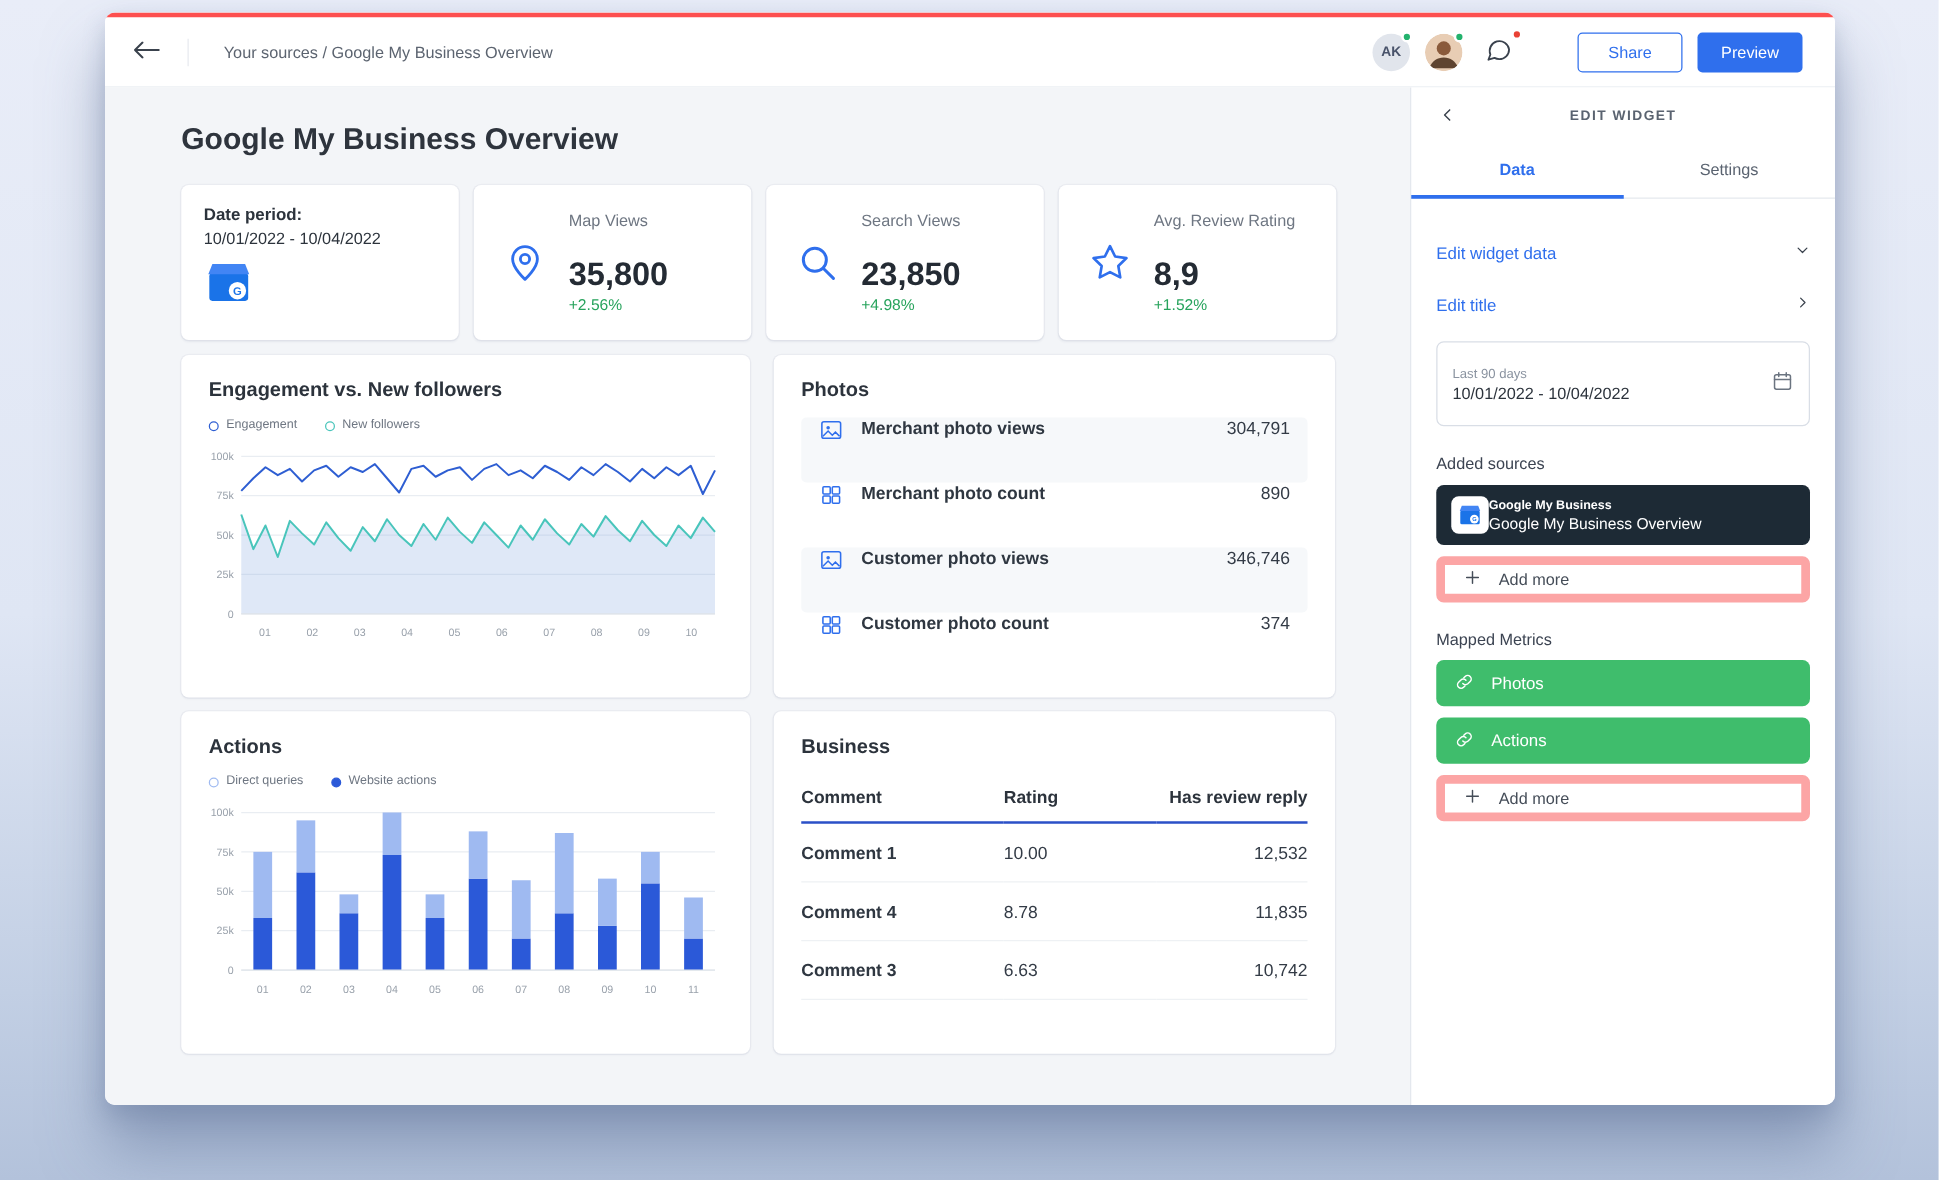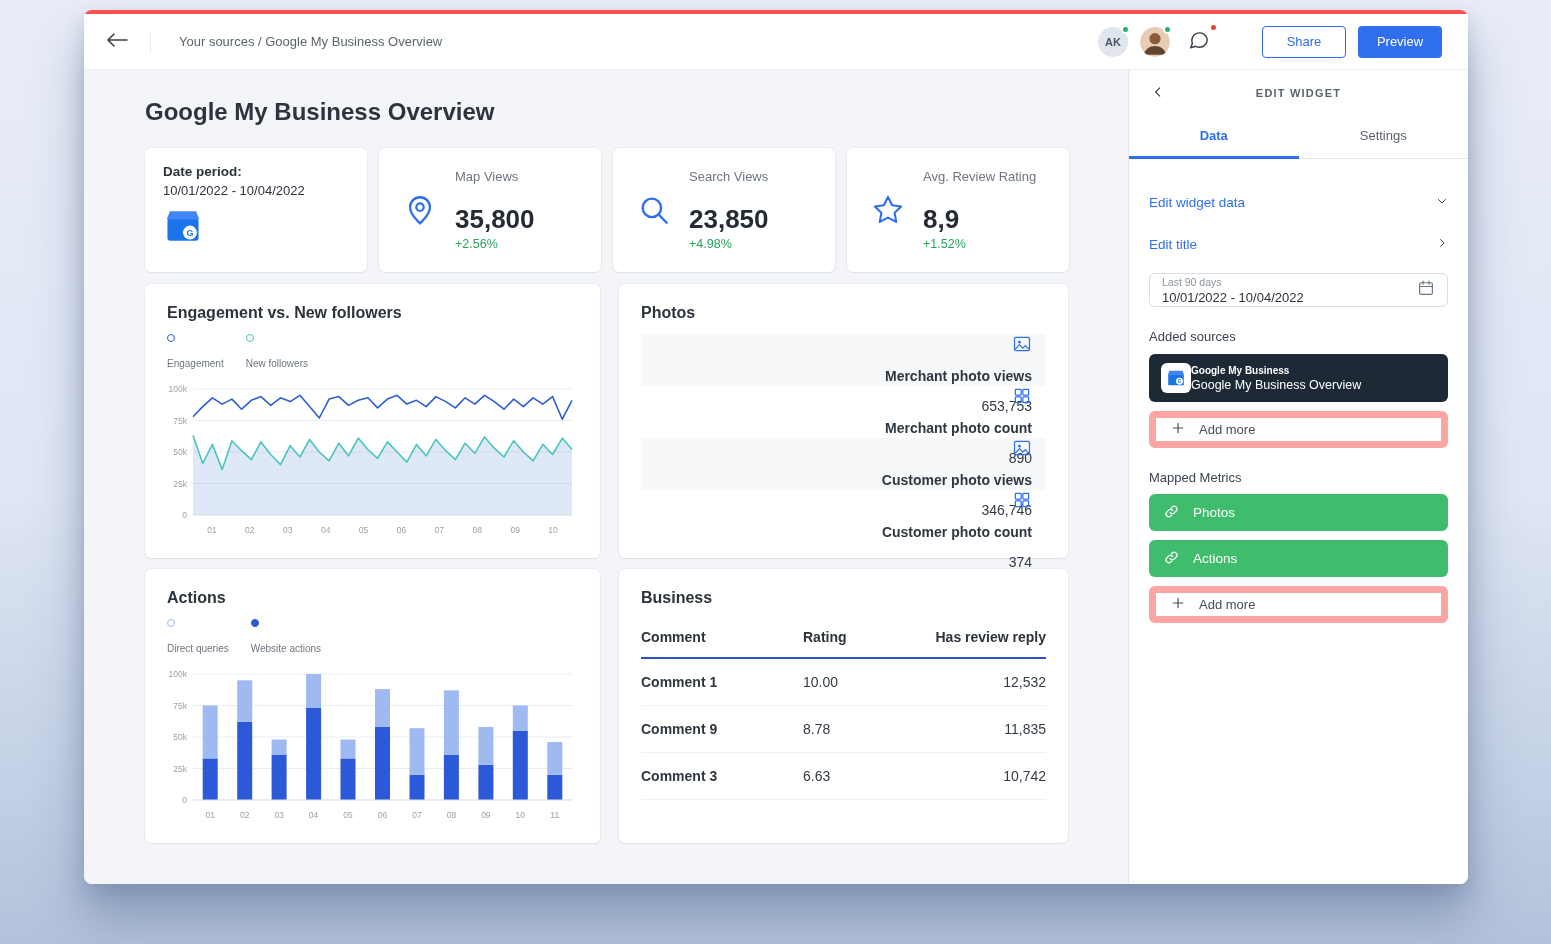--- a/index.html
+++ b/index.html
@@ -53,26 +53,26 @@
   .stat-icon svg { width:34px; height:34px; display:block; }
   .stat-label { font-size:13px; color:#6e7682; margin-bottom:21px; }
   .stat-value { font-size:26px; font-weight:700; color:#242b34; line-height:1.12; }
   .stat-delta { font-size:12.5px; color:#27a35c; margin-top:3px; }
 
   
   .widget-grid { display:grid; grid-template-columns:455px 449px; grid-auto-rows:274px; gap:11px 19px; }
   .widget { padding:20px 22px; cursor:pointer; }
   .widget h2 { font-size:16px; font-weight:700; color:#2c333c; margin-bottom:12px; }
   .legend { display:flex; gap:22px; align-items:center; margin:4px 0 8px; font-size:10px; color:#6e7682; }
-  .legend-item { display:flex; align-items:flex-start; gap:16px;flex-direction:column; }
+  .legend-item { display:flex; align-items:flex-end; gap:6px; }
   .marker { width:8px; height:8px; border-radius:50%; border:1.5px solid #ccc; background:transparent; }
   svg.chart text { font-family:"Liberation Sans", sans-serif; }
 
   .photo-rows { margin-top:8px; }
-  .photo-row { height:52px; display:flex; align-items:flex-end; gap:14px; padding:0 14px; border-radius:4px;flex-direction:column; }
+  .photo-row { height:52px; display:flex; align-items:flex-start; gap:14px; padding:0 14px; border-radius:4px; }
   .photo-row.alt { background:#f6f8fa; }
   .row-icon svg { width:20px; height:20px; display:block; }
   .row-label { font-size:14px; font-weight:700; color:#2f3741; }
   .row-value { margin-left:auto; font-size:14px; color:#333b46; }
 
   table.comments { width:100%; border-collapse:collapse; margin-top:12px; }
   table.comments th { font-size:14px; font-weight:700; color:#2c333c; text-align:left;
     padding:10px 0 12px; border-bottom:2px solid #2b50c7; }
   table.comments td { font-size:14px; color:#333b46; padding:15px 0; border-bottom:1px solid #eef1f4; }
   table.comments .b { font-weight:700; color:#2f3741; }
@@ -85,21 +85,21 @@
   .sb-back { position:absolute; left:16px; background:none; border:none; cursor:pointer;
     width:26px; height:26px; display:flex; align-items:center; justify-content:center; }
   .sb-title { margin:0 auto; font-size:11px; font-weight:700; letter-spacing:1.2px; color:#5a6370; }
   .sb-tabs { display:flex; border-bottom:1px solid #e5e9ee; }
   .sb-tab { flex:1; text-align:center; padding:12px 0 13px; font-size:13px; color:#5a6370; cursor:pointer; }
   .sb-tab.active { color:#2f6fed; font-weight:700; border-bottom:3px solid #2f6fed; margin-bottom:-1px; }
   .sb-body { padding:22px 20px; }
   .sb-row { display:flex; justify-content:space-between; align-items:center; padding:12px 0; cursor:pointer; }
   .sb-link { font-size:13.5px; color:#2f6fed; font-weight:500; }
   .date-box { margin:8px 0 0; border:1px solid #d9dee6; border-radius:6px; padding:8px 12px;
-    display:flex; justify-content:space-between; align-items:center; cursor:pointer; height:34px; }
+    display:flex; justify-content:space-between; align-items:center; cursor:pointer; height:68px; }
   .date-preset { font-size:10.5px; color:#8a93a0; margin-bottom:2px; }
   .date-val { font-size:13px; color:#2c333c; }
   .sb-label { font-size:13px; font-weight:500; color:#3c4452; margin-top:22px; }
   .source-card { margin-top:10px; background:#1d2a35; border-radius:6px; padding:9px 12px;
     display:flex; align-items:center; cursor:pointer; height:48px; }
   .source-icon { width:30px; height:30px; background:#fff; border-radius:6px; display:flex;
     align-items:center; justify-content:center; flex:0 0 auto; }
   .source-provider { font-size:10px; font-weight:700; color:#fff; margin-bottom:2px; }
   .source-name { font-size:12.5px; color:#fff; }
   .add-btn { margin-top:9px; width:100%; height:37px; border:7px solid #fca5a5; border-radius:6px;
@@ -261,21 +261,21 @@
               <div class="photo-rows">
                 <div class="photo-row alt">
                   <span class="row-icon">
                     <svg viewBox="0 0 24 24">
                         <rect x="3" y="4" width="18" height="16" rx="2" stroke="#2f6fed" stroke-width="1.5" fill="none"></rect>
                         <circle cx="9" cy="9.8" r="1.7" fill="#2f6fed"></circle>
                         <path d="M4 18l5-5 4 4 3-3 4 4" stroke="#2f6fed" stroke-width="1.5" fill="none"></path>
                       </svg>
                   </span>
                   <span class="row-label">Merchant photo views</span>
-                  <span class="row-value">653,753</span>
+                  <span class="row-value">304,791</span>
                 </div>
                 <div class="photo-row">
                   <span class="row-icon">
                     <svg viewBox="0 0 24 24" fill="none" stroke="#2f6fed" stroke-width="1.5">
                         <rect x="4" y="4" width="7" height="7" rx="1"></rect>
                         <rect x="13" y="4" width="7" height="7" rx="1"></rect>
                         <rect x="4" y="13" width="7" height="7" rx="1"></rect>
                         <rect x="13" y="13" width="7" height="7" rx="1"></rect>
                       </svg>
                   </span>
@@ -378,21 +378,21 @@
                     <th class="r">Has review reply</th>
                   </tr>
                 </thead>
                 <tbody>
                   <tr>
                     <td class="b">Comment 1</td>
                     <td>10.00</td>
                     <td class="r">12,532</td>
                   </tr>
                   <tr>
-                    <td class="b">Comment 9</td>
+                    <td class="b">Comment 4</td>
                     <td>8.78</td>
                     <td class="r">11,835</td>
                   </tr>
                   <tr>
                     <td class="b">Comment 3</td>
                     <td>6.63</td>
                     <td class="r">10,742</td>
                   </tr>
                 </tbody>
               </table>

